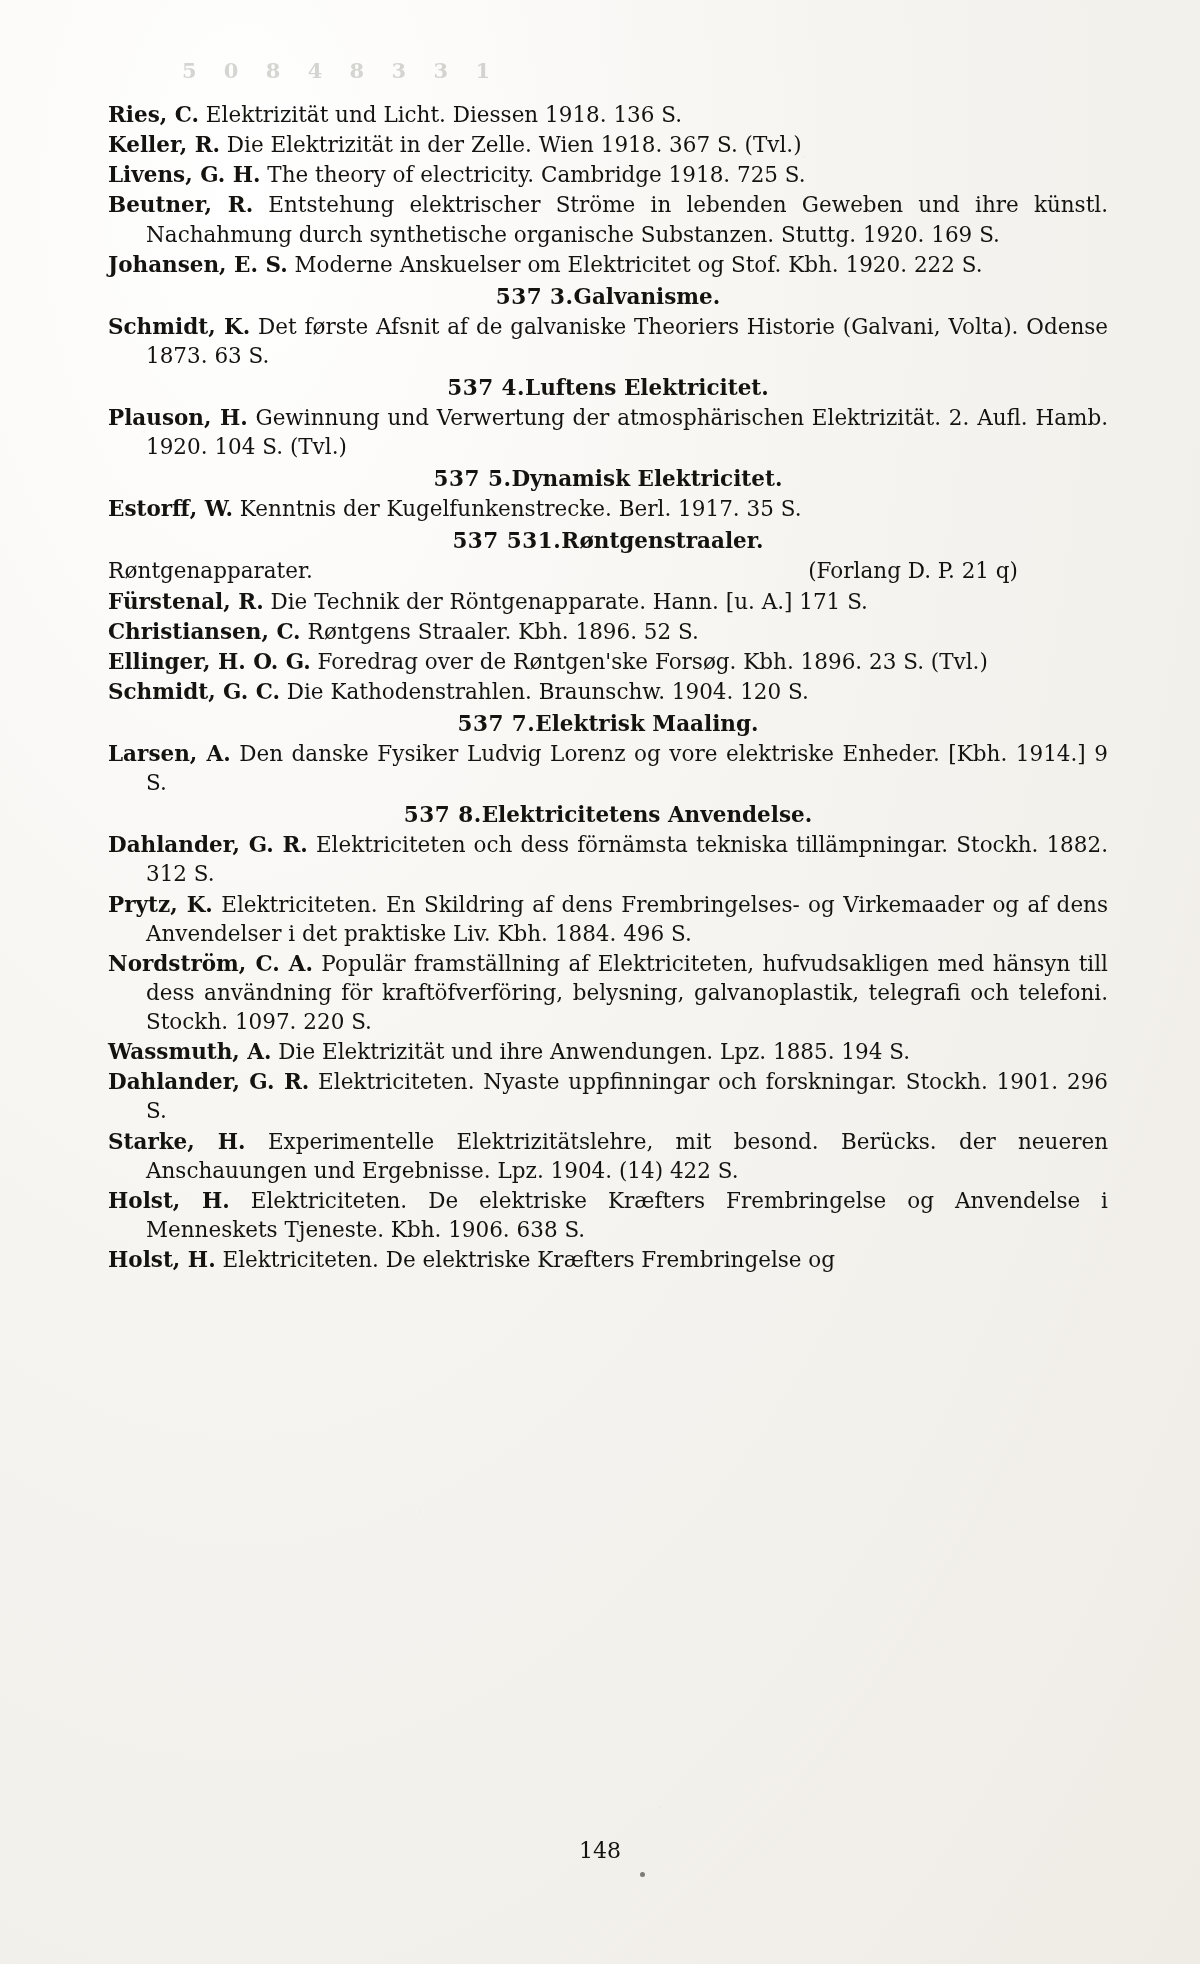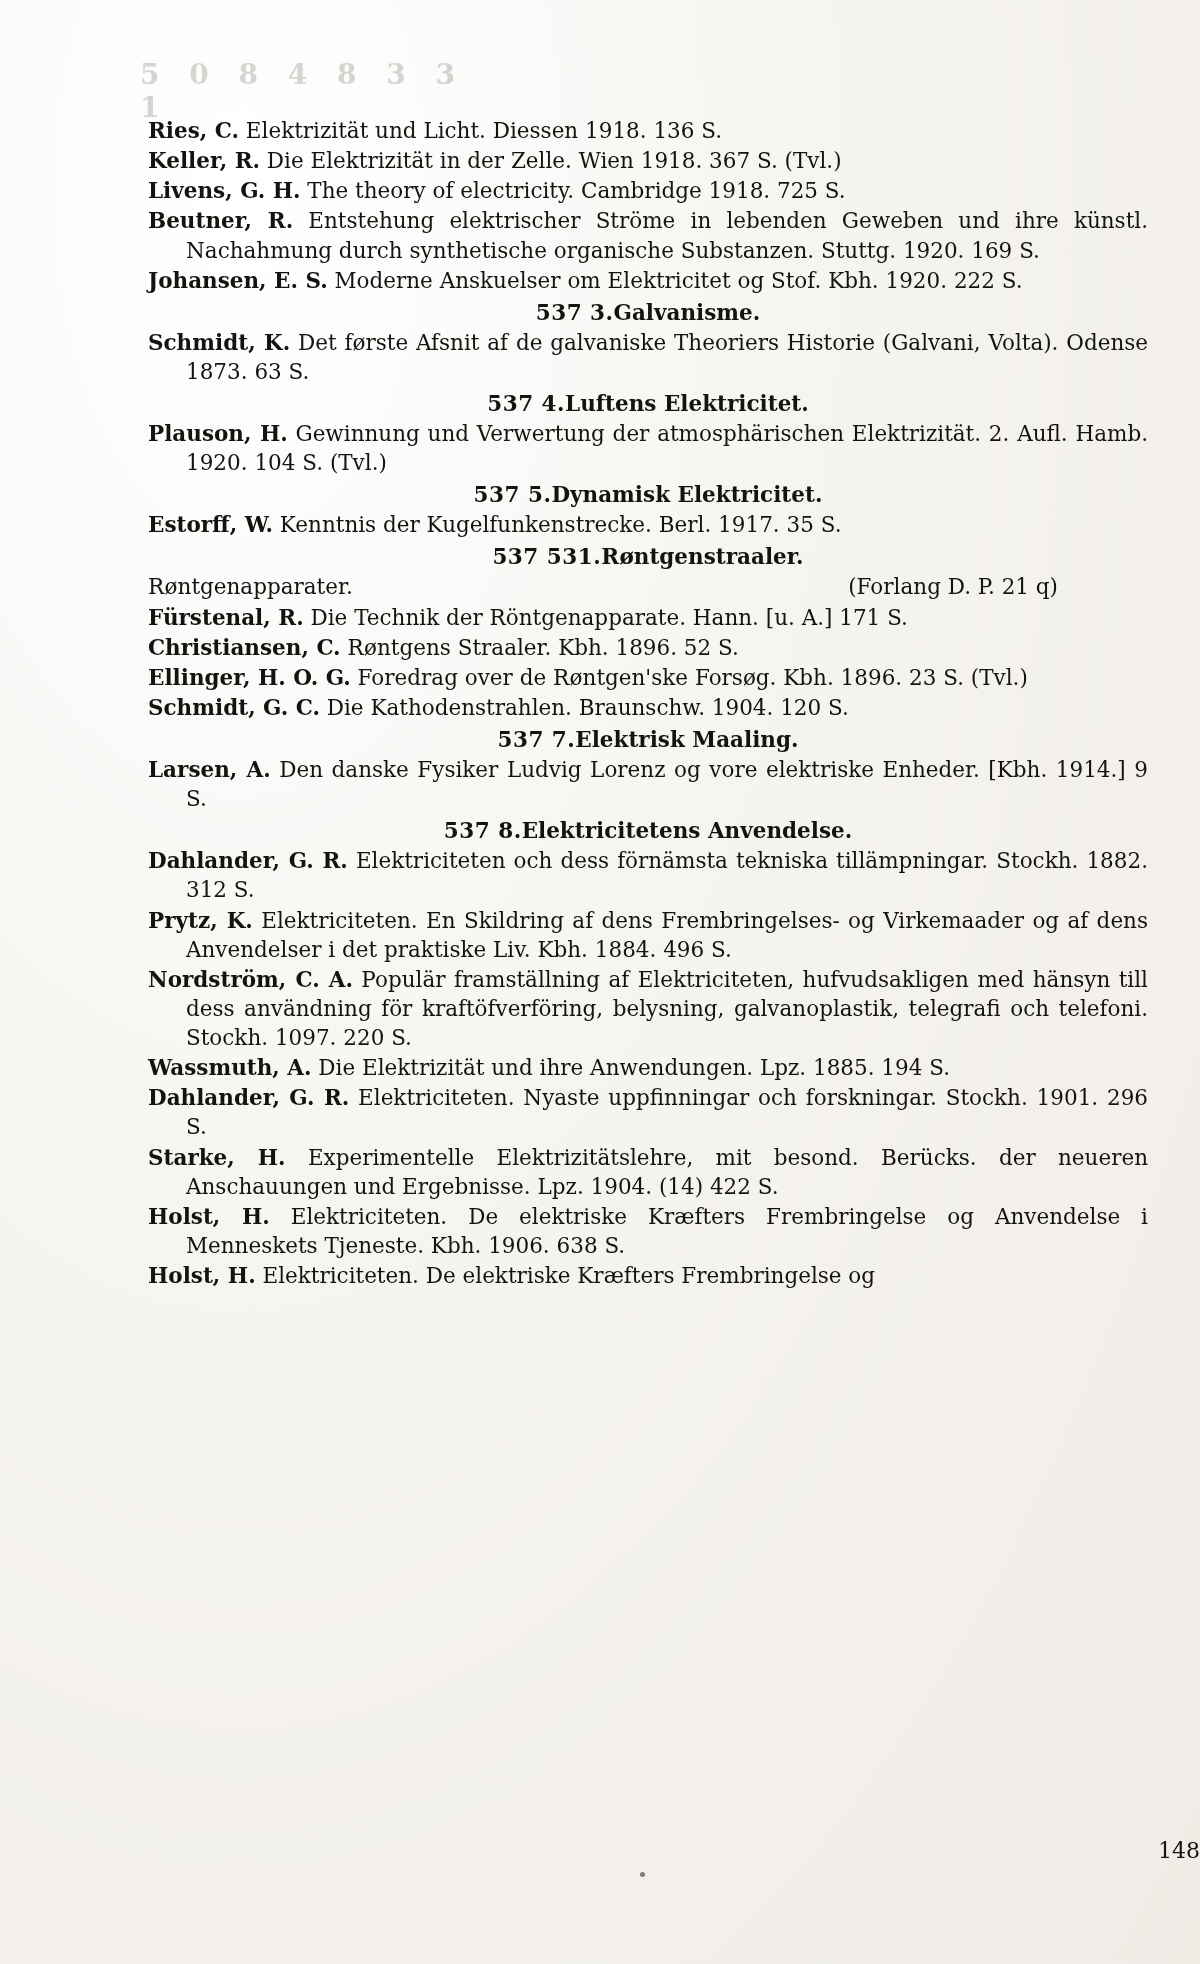--- a/index.html
+++ b/index.html
@@ -37,31 +37,31 @@
     pointer-events: none;
   }
   .faint-header {
     position: absolute;
     left: 140px;
     top: 58px;
     width: 360px;
     height: 26px;
     color: rgba(120,118,110,0.30);
     font-family: "DejaVu Serif", serif;
-    font-size: 28px;
+    font-size: 21px;
     letter-spacing: 10px;
     font-weight: bold;
     user-select: none;
+    text-align: right;
   }
   .content {
     position: absolute;
     left: 108px;
-    top: 116px;
+    top: 100px;
     width: 1000px;
-    margin-left: 40px;
   }
   .entry {
     font-size: 21.5px;
     line-height: 1.355;
     color: #15130f;
     margin: 0 0 1px 0;
     text-align: justify;
     text-justify: inter-word;
     padding-left: 38px;
     text-indent: -38px;
@@ -83,21 +83,21 @@
   }
   .section .title {
     font-weight: bold;
     color: #15130f;
   }
   .folio {
     position: absolute;
     left: 0;
     top: 1838px;
     width: 1200px;
-    text-align: right;
+    text-align: center;
     font-size: 22px;
     color: #15130f;
     font-family: "DejaVu Serif", serif;
   }
   .folio-dot {
     position: absolute;
     left: 640px;
     top: 1872px;
     width: 5px;
     height: 5px;

